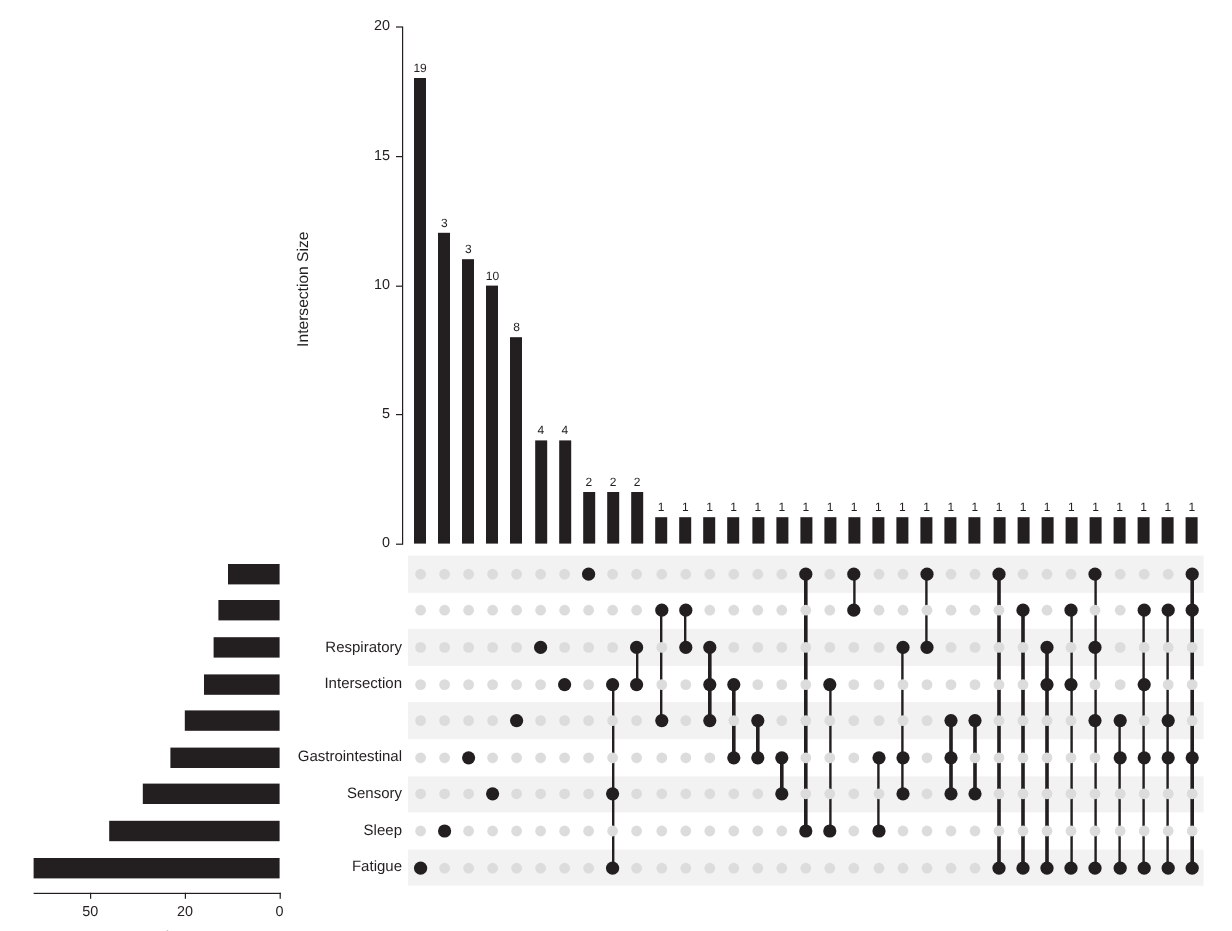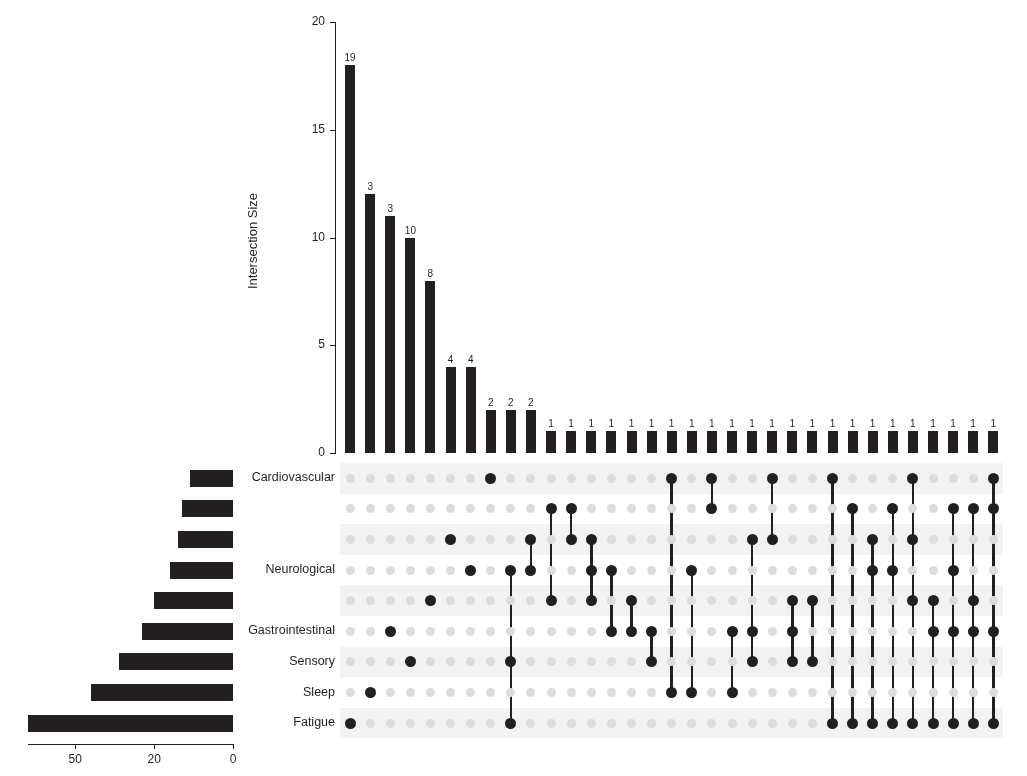--- a/index.html
+++ b/index.html
@@ -431,22 +431,22 @@
     <div class="conn" style="left:992.0px;top:478.3px;height:244.8px;"></div>
     <div class="dot-full" style="left:987.8px;top:472.8px;width:11px;height:11px;"></div>
     <div class="dot-full" style="left:987.8px;top:503.4px;width:11px;height:11px;"></div>
     <div class="dot-empty" style="left:988.8px;top:535.0px;width:9px;height:9px;"></div>
     <div class="dot-empty" style="left:988.8px;top:565.6px;width:9px;height:9px;"></div>
     <div class="dot-empty" style="left:988.8px;top:596.2px;width:9px;height:9px;"></div>
     <div class="dot-full" style="left:987.8px;top:625.8px;width:11px;height:11px;"></div>
     <div class="dot-empty" style="left:988.8px;top:657.4px;width:9px;height:9px;"></div>
     <div class="dot-empty" style="left:988.8px;top:688.0px;width:9px;height:9px;"></div>
     <div class="dot-full" style="left:987.8px;top:717.6px;width:11px;height:11px;"></div>
-    <div class="setlabel" style="left:95px;top:470.3px;width:240px;padding-right:8px;">Cardiovascular</div>
-    <div class="setlabel" style="left:95px;top:562.1px;width:240px;padding-right:8px;">Neurological</div>
+    <div class="setlabel" style="left:95px;top:531.5px;width:240px;padding-right:8px;">Respiratory</div>
+    <div class="setlabel" style="left:95px;top:562.1px;width:240px;padding-right:8px;">Intersection</div>
     <div class="setlabel" style="left:95px;top:623.3px;width:240px;padding-right:8px;">Gastrointestinal</div>
     <div class="setlabel" style="left:95px;top:653.9px;width:240px;padding-right:8px;">Sensory</div>
     <div class="setlabel" style="left:95px;top:684.5px;width:240px;padding-right:8px;">Sleep</div>
     <div class="setlabel" style="left:95px;top:715.1px;width:240px;padding-right:8px;">Fatigue</div>
     <div class="sbar" style="left:189.6px;top:469.8px;width:43.4px;height:17px;"></div>
     <div class="sbar" style="left:181.8px;top:500.4px;width:51.3px;height:17px;"></div>
     <div class="sbar" style="left:177.8px;top:531.0px;width:55.2px;height:17px;"></div>
     <div class="sbar" style="left:169.9px;top:561.6px;width:63.1px;height:17px;"></div>
     <div class="sbar" style="left:154.2px;top:592.2px;width:78.8px;height:17px;"></div>
     <div class="sbar" style="left:142.3px;top:622.8px;width:90.7px;height:17px;"></div>

